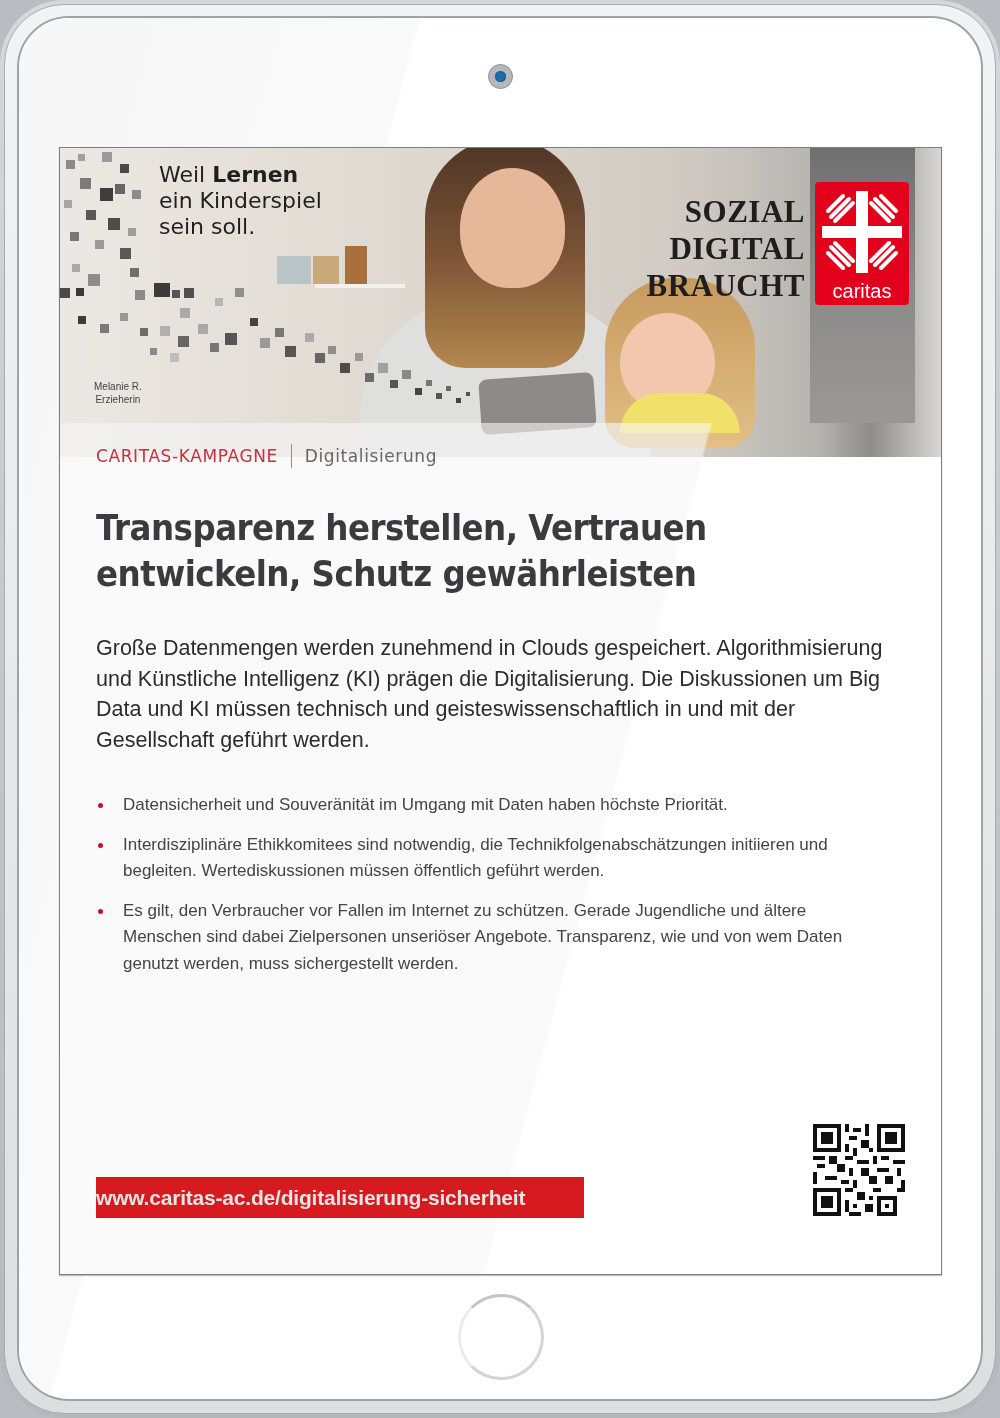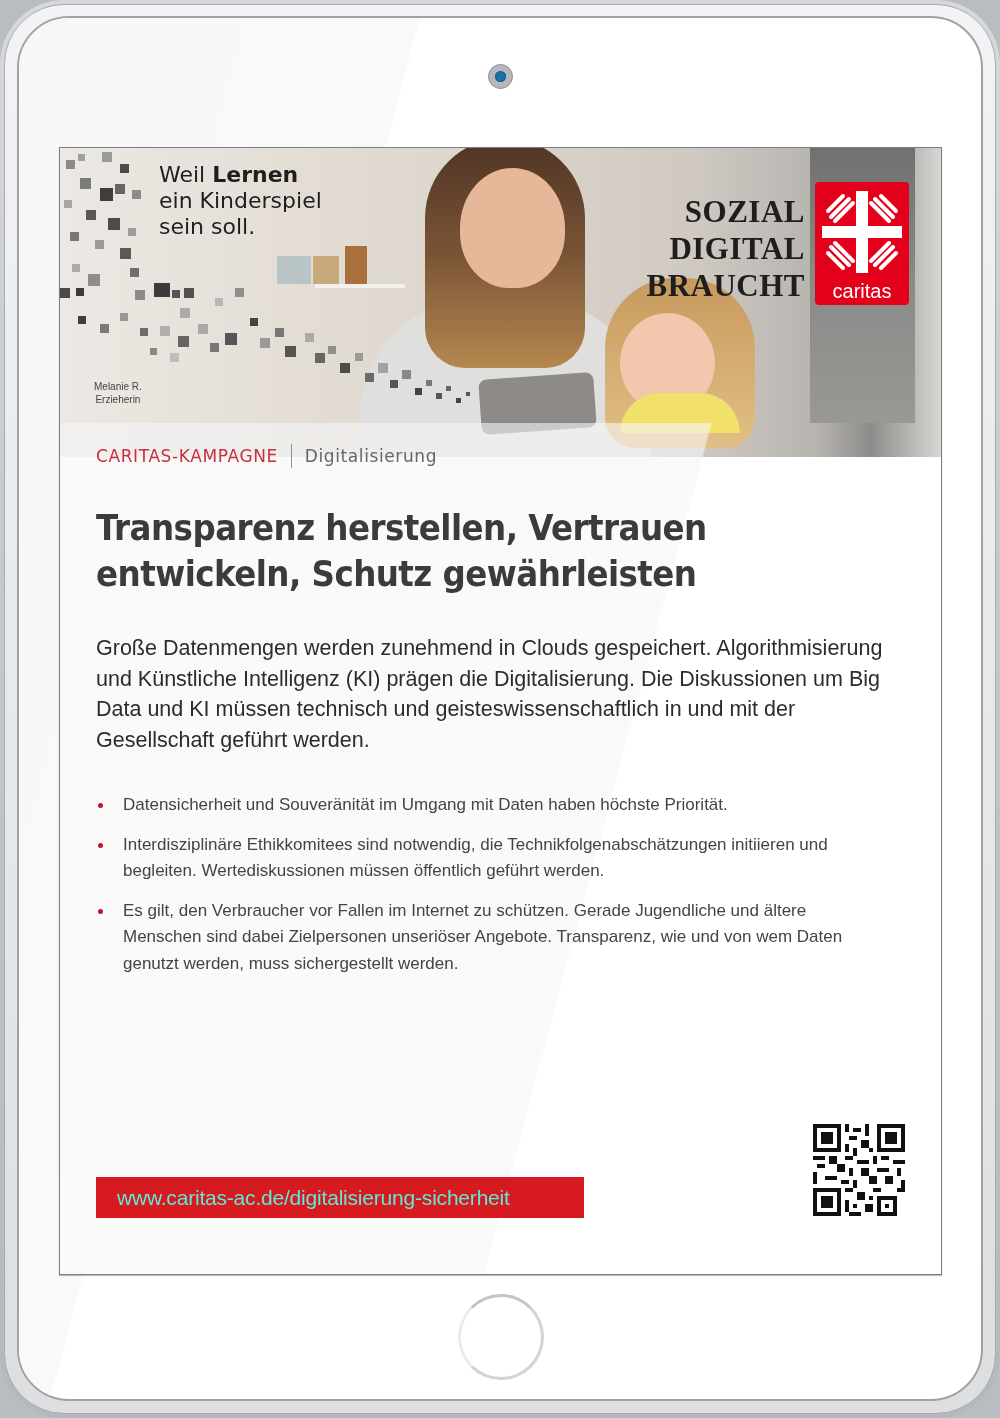--- a/index.html
+++ b/index.html
@@ -190,24 +190,25 @@
   .bullet-dot {
     position: absolute; left: 2px; top: 11px;
     width: 5px; height: 5px; border-radius: 50%;
     background: #c8102e;
   }
 
   .url-bar {
     position: absolute; left: 36px; top: 1029px;
     width: 488px; height: 41px;
     background: #d71920;
-    color: #5eead4;
+    color: #e5e5e5;
     font-size: 21px; line-height: 41px;
-    padding-left: 21px;
+    padding-left: 0;
     letter-spacing: -0.2px;
+    font-weight: bold;
   }
   .qr {
     position: absolute; left: 743px; top: 966px; width: 112px; height: 112px;
     background: #ffffff;
   }
   .qr svg { position: absolute; left: 10px; top: 10px; }
 </style>
 </head>
 <body>
 

